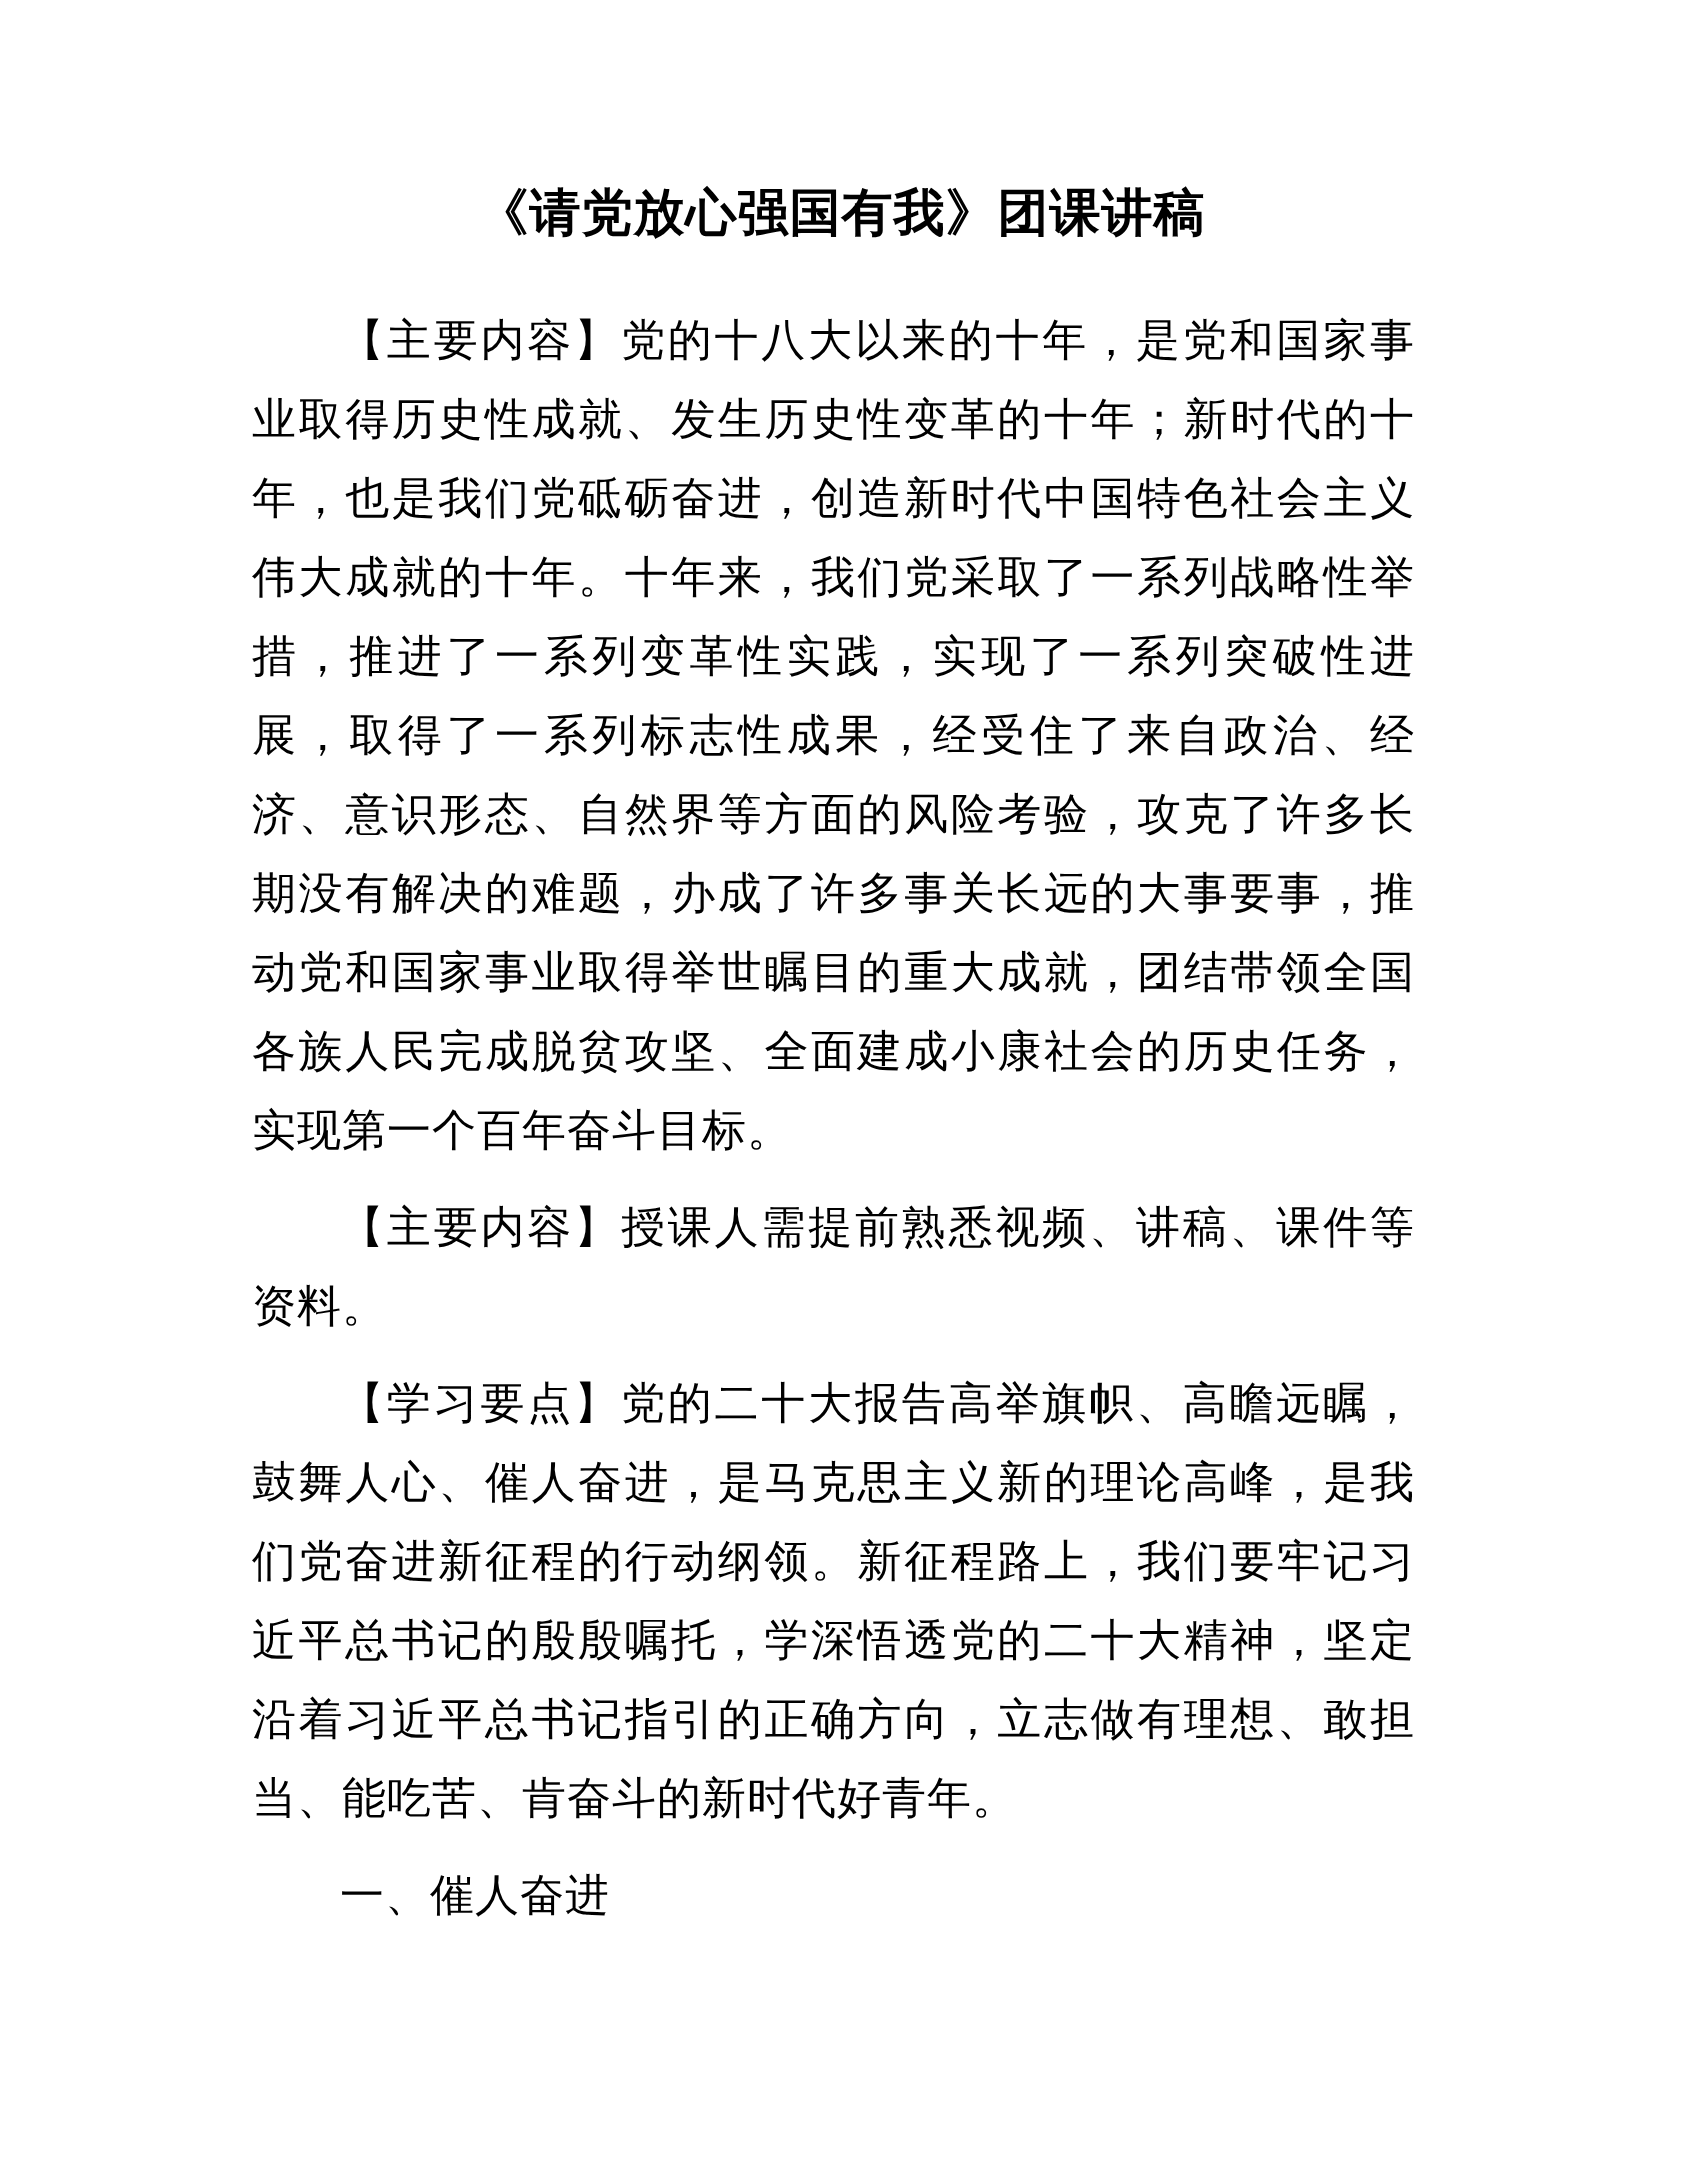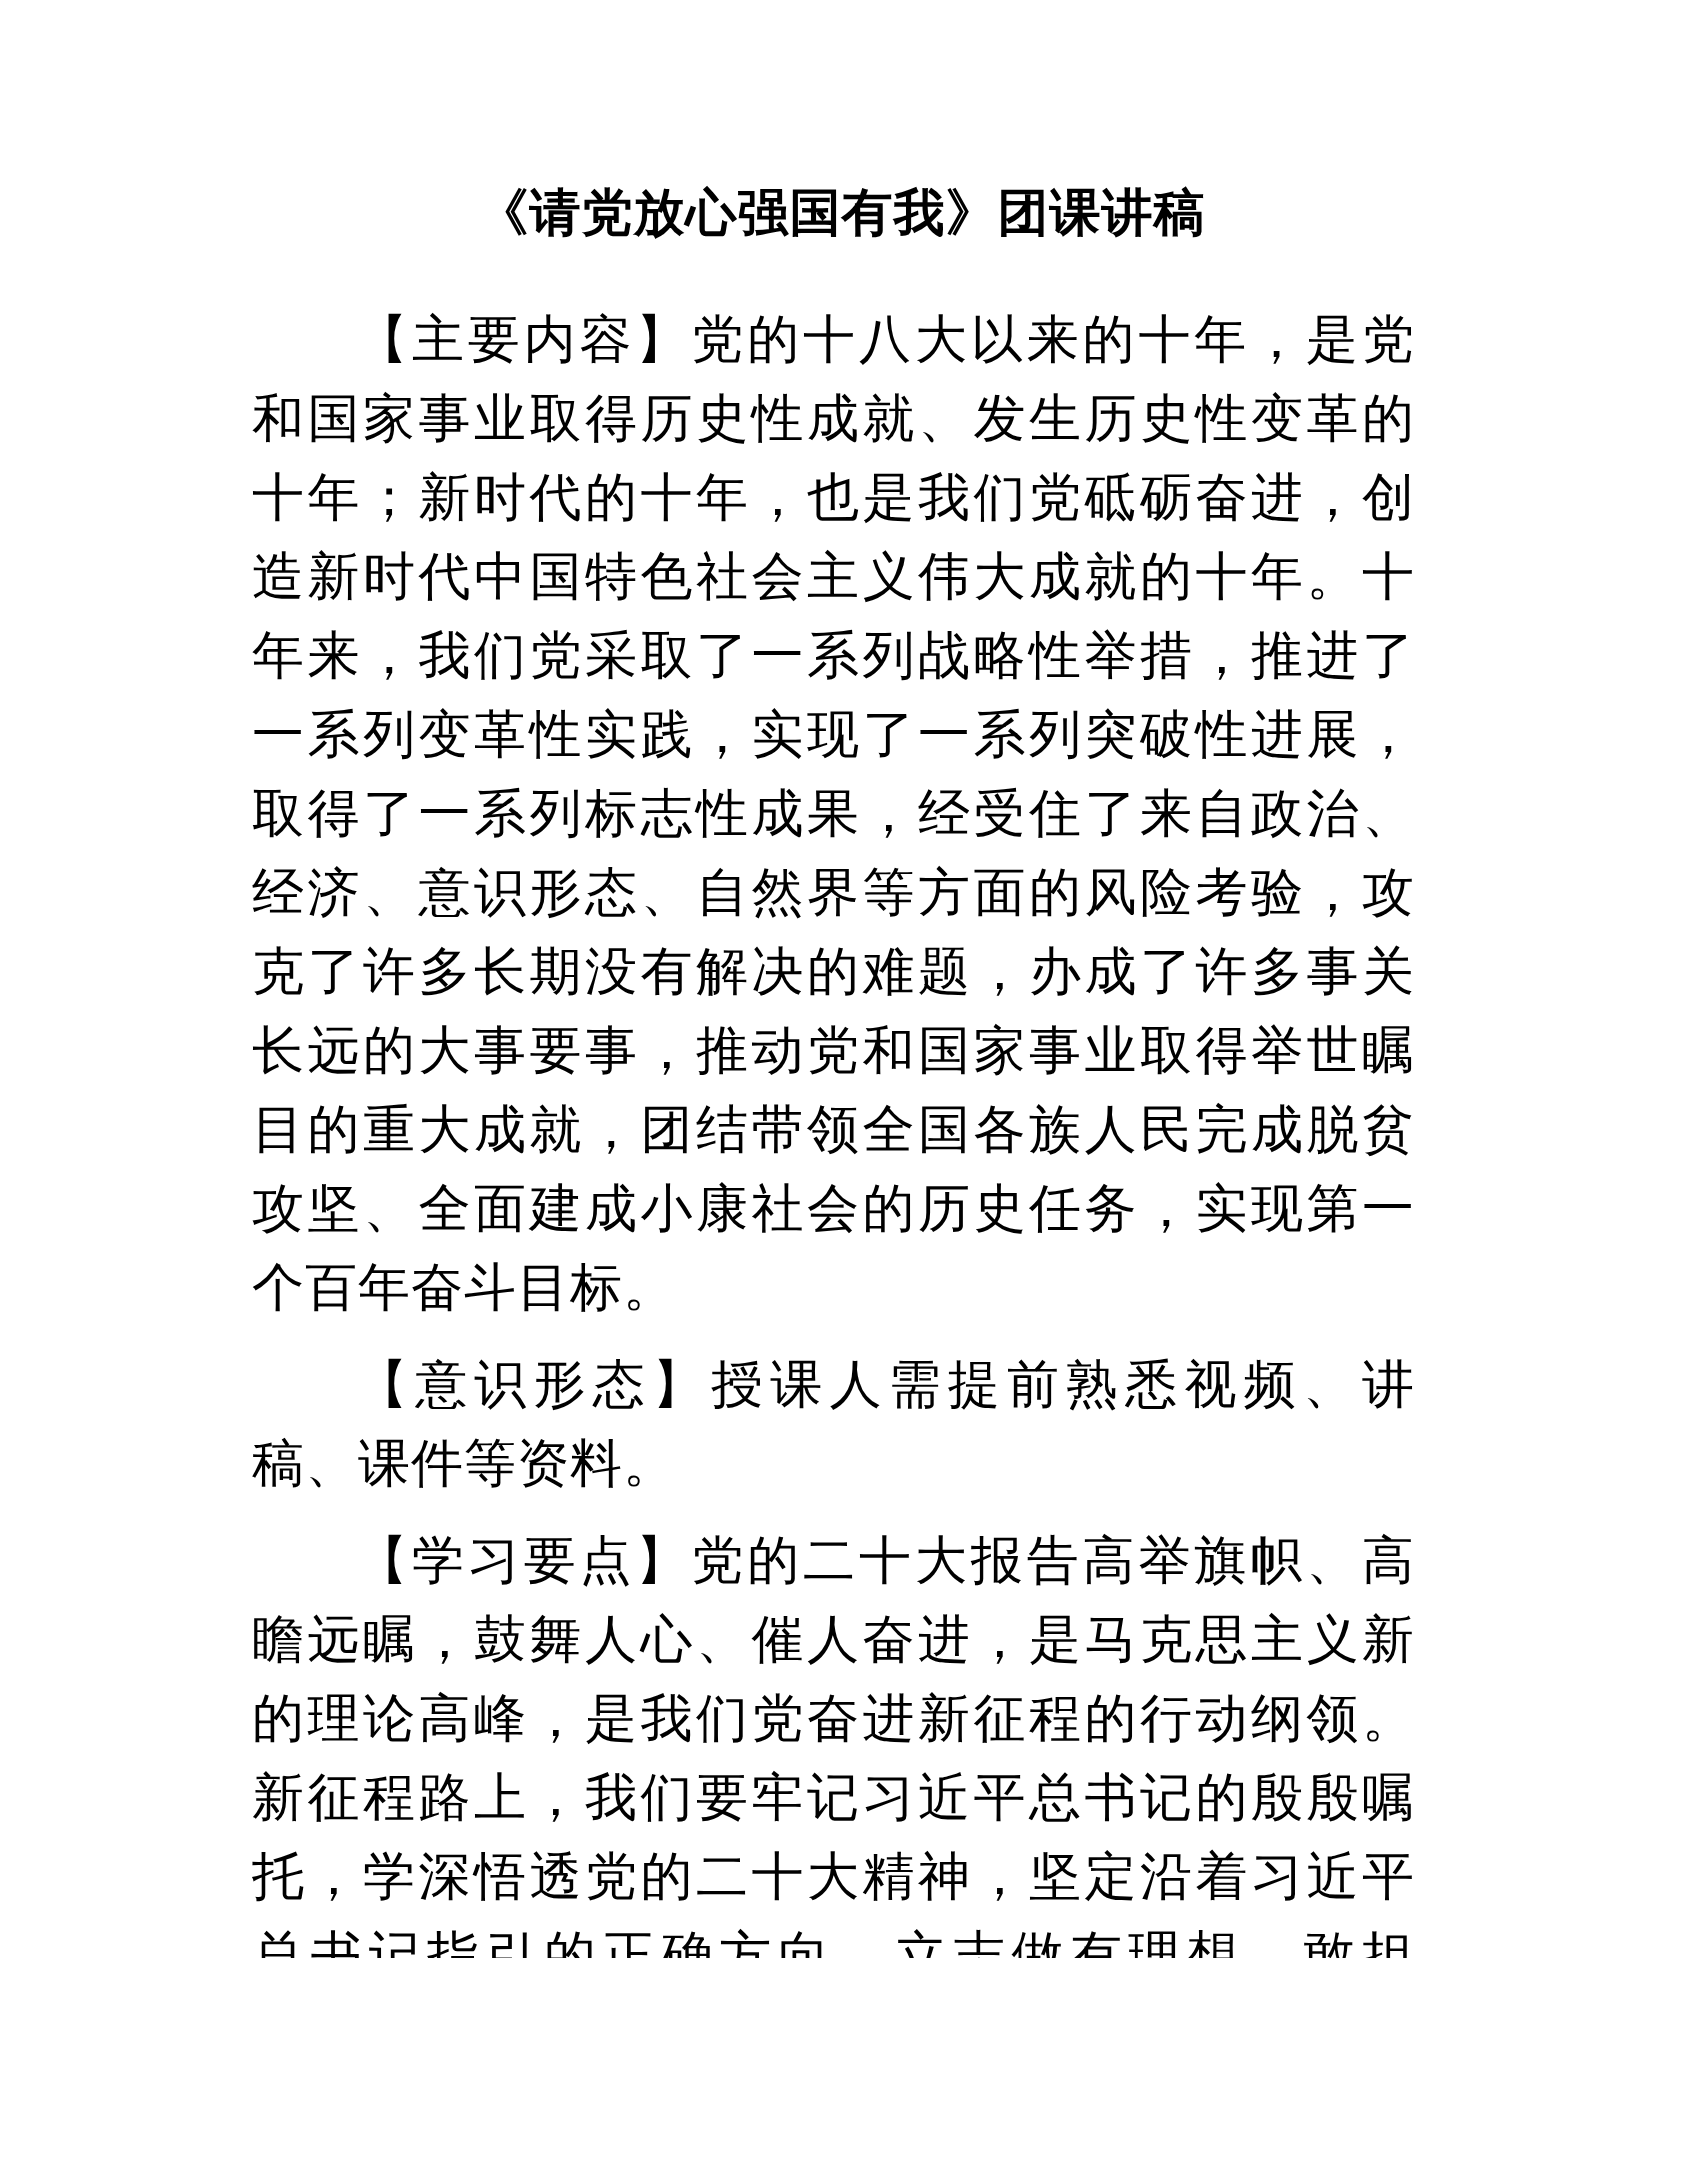--- a/index.html
+++ b/index.html
@@ -20,40 +20,40 @@
   }
   .doc-title {
     font-size: 51px;
     font-weight: 600;
     text-align: center;
     margin: 0 0 48px 0;
     line-height: 79px;
     letter-spacing: 1px;
   }
   .para {
-    font-size: 52px;
+    font-size: 44px;
     line-height: 79px;
     text-align: justify;
     text-indent: 2em;
     margin: 0 16px 18px 0;
     word-break: break-all;
     letter-spacing: 1px;
   }
   .para:last-child {
     margin-bottom: 0;
   }
 </style>
 </head>
 <body>
 
 <div class="page">
   <h1 class="doc-title">《请党放心强国有我》团课讲稿</h1>
 
   <p class="para">【主要内容】党的十八大以来的十年，是党和国家事业取得历史性成就、发生历史性变革的十年；新时代的十年，也是我们党砥砺奋进，创造新时代中国特色社会主义伟大成就的十年。十年来，我们党采取了一系列战略性举措，推进了一系列变革性实践，实现了一系列突破性进展，取得了一系列标志性成果，经受住了来自政治、经济、意识形态、自然界等方面的风险考验，攻克了许多长期没有解决的难题，办成了许多事关长远的大事要事，推动党和国家事业取得举世瞩目的重大成就，团结带领全国各族人民完成脱贫攻坚、全面建成小康社会的历史任务，实现第一个百年奋斗目标。</p>
 
-  <p class="para">【意识形态】授课人需提前熟悉视频、讲稿、课件等资料。</p>
+  <p class="para">【主要内容】授课人需提前熟悉视频、讲稿、课件等资料。</p>
 
 
   <p class="para">【学习要点】党的二十大报告高举旗帜、高瞻远瞩，鼓舞人心、催人奋进，是马克思主义新的理论高峰，是我们党奋进新征程的行动纲领。新征程路上，我们要牢记习近平总书记的殷殷嘱托，学深悟透党的二十大精神，坚定沿着习近平总书记指引的正确方向，立志做有理想、敢担当、能吃苦、肯奋斗的新时代好青年。</p>
 
   <p class="para">一、催人奋进</p>
 </div>
 
 
 </body></html>

